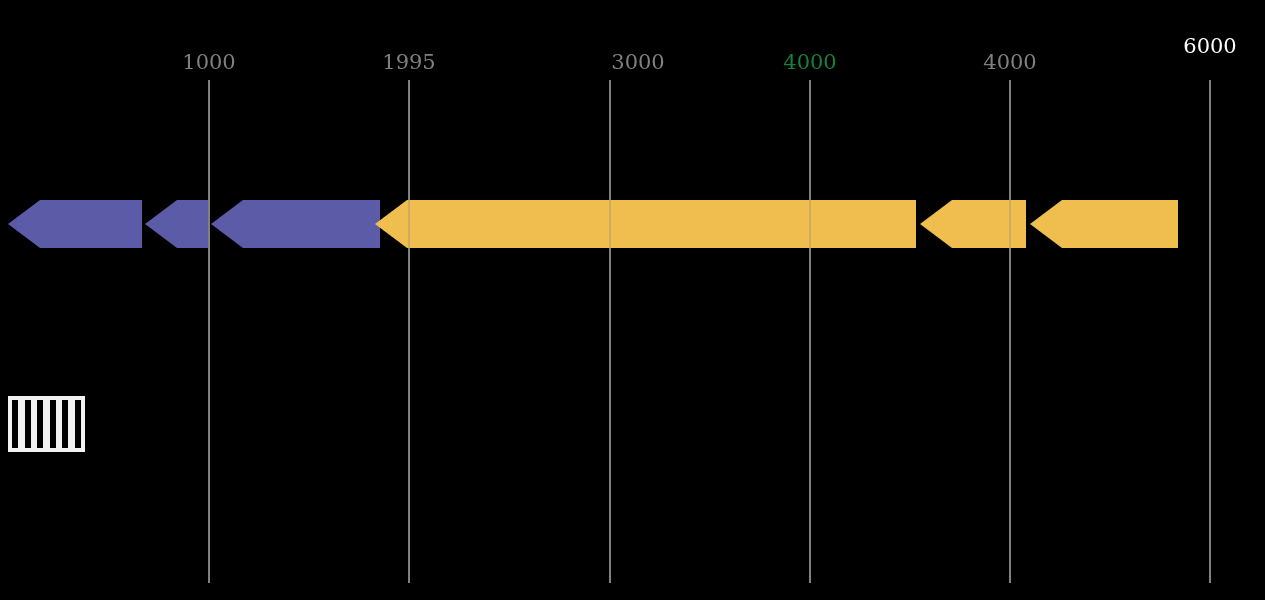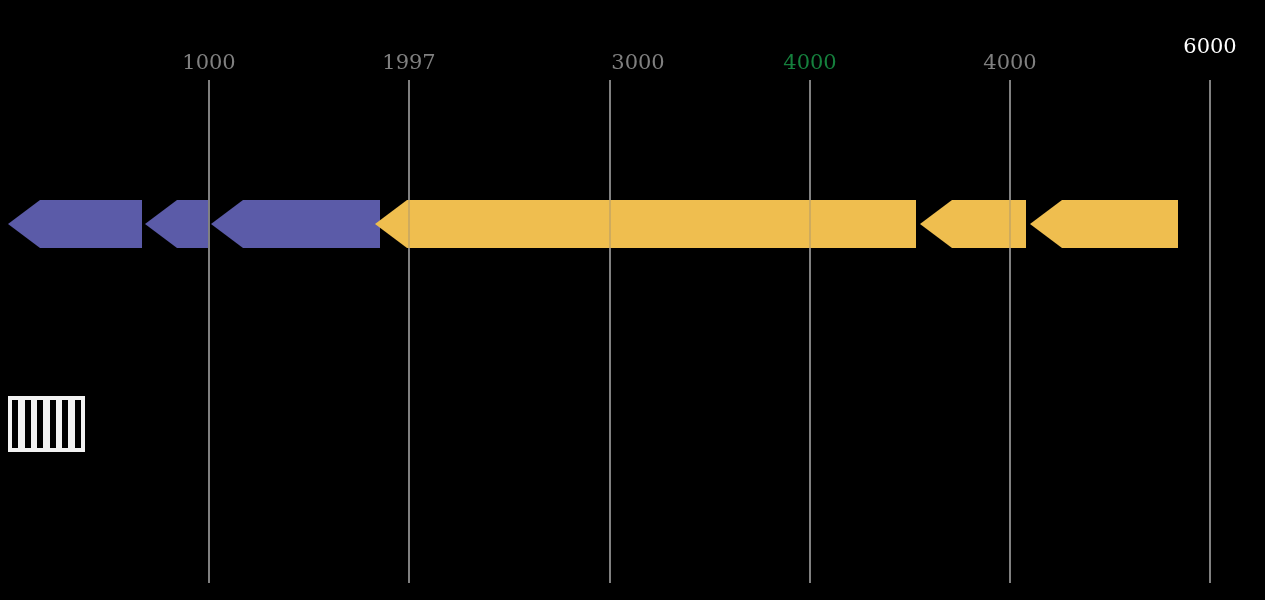--- a/index.html
+++ b/index.html
@@ -20,21 +20,21 @@
     box-sizing:border-box;overflow:hidden;
   }
   .legend-stripe{position:absolute;top:0;bottom:0;background:#000;}
 </style>
 </head>
 <body>
 
 <div id="canvas">
     <div class="axis-label" style="left: 209px; top: 50px; color: rgb(128, 128, 128);">1000</div>
     <div class="gridline" style="left: 208px; top: 80px; height: 503px; background: rgb(128, 128, 128);"></div>
-    <div class="axis-label" style="left: 409px; top: 50px; color: rgb(128, 128, 128);">1997</div>
+    <div class="axis-label" style="left: 409px; top: 50px; color: rgb(128, 128, 128);">1995</div>
     <div class="gridline" style="left: 408px; top: 80px; height: 503px; background: rgb(128, 128, 128);"></div>
     <div class="axis-label" style="left: 610px; top: 50px; color: rgb(128, 128, 128); margin-left: 28px;">3000</div>
     <div class="gridline" style="left: 609px; top: 80px; height: 503px; background: rgb(128, 128, 128);"></div>
     <div class="axis-label" style="left: 810px; top: 50px; color: #15803d;">4000</div>
     <div class="gridline" style="left: 809px; top: 80px; height: 503px; background: rgb(128, 128, 128);"></div>
     <div class="axis-label" style="left: 1010px; top: 50px; color: rgb(128, 128, 128);">4000</div>
     <div class="gridline" style="left: 1009px; top: 80px; height: 503px; background: rgb(128, 128, 128);"></div>
     <div class="axis-label" style="left: 1210px; top: 34px; color: #ffffff;">6000</div>
     <div class="gridline" style="left: 1209px; top: 80px; height: 503px; background: rgb(128, 128, 128);"></div>
     <svg width="1265" height="600" style="position: absolute; left: 0px; top: 0px;">

